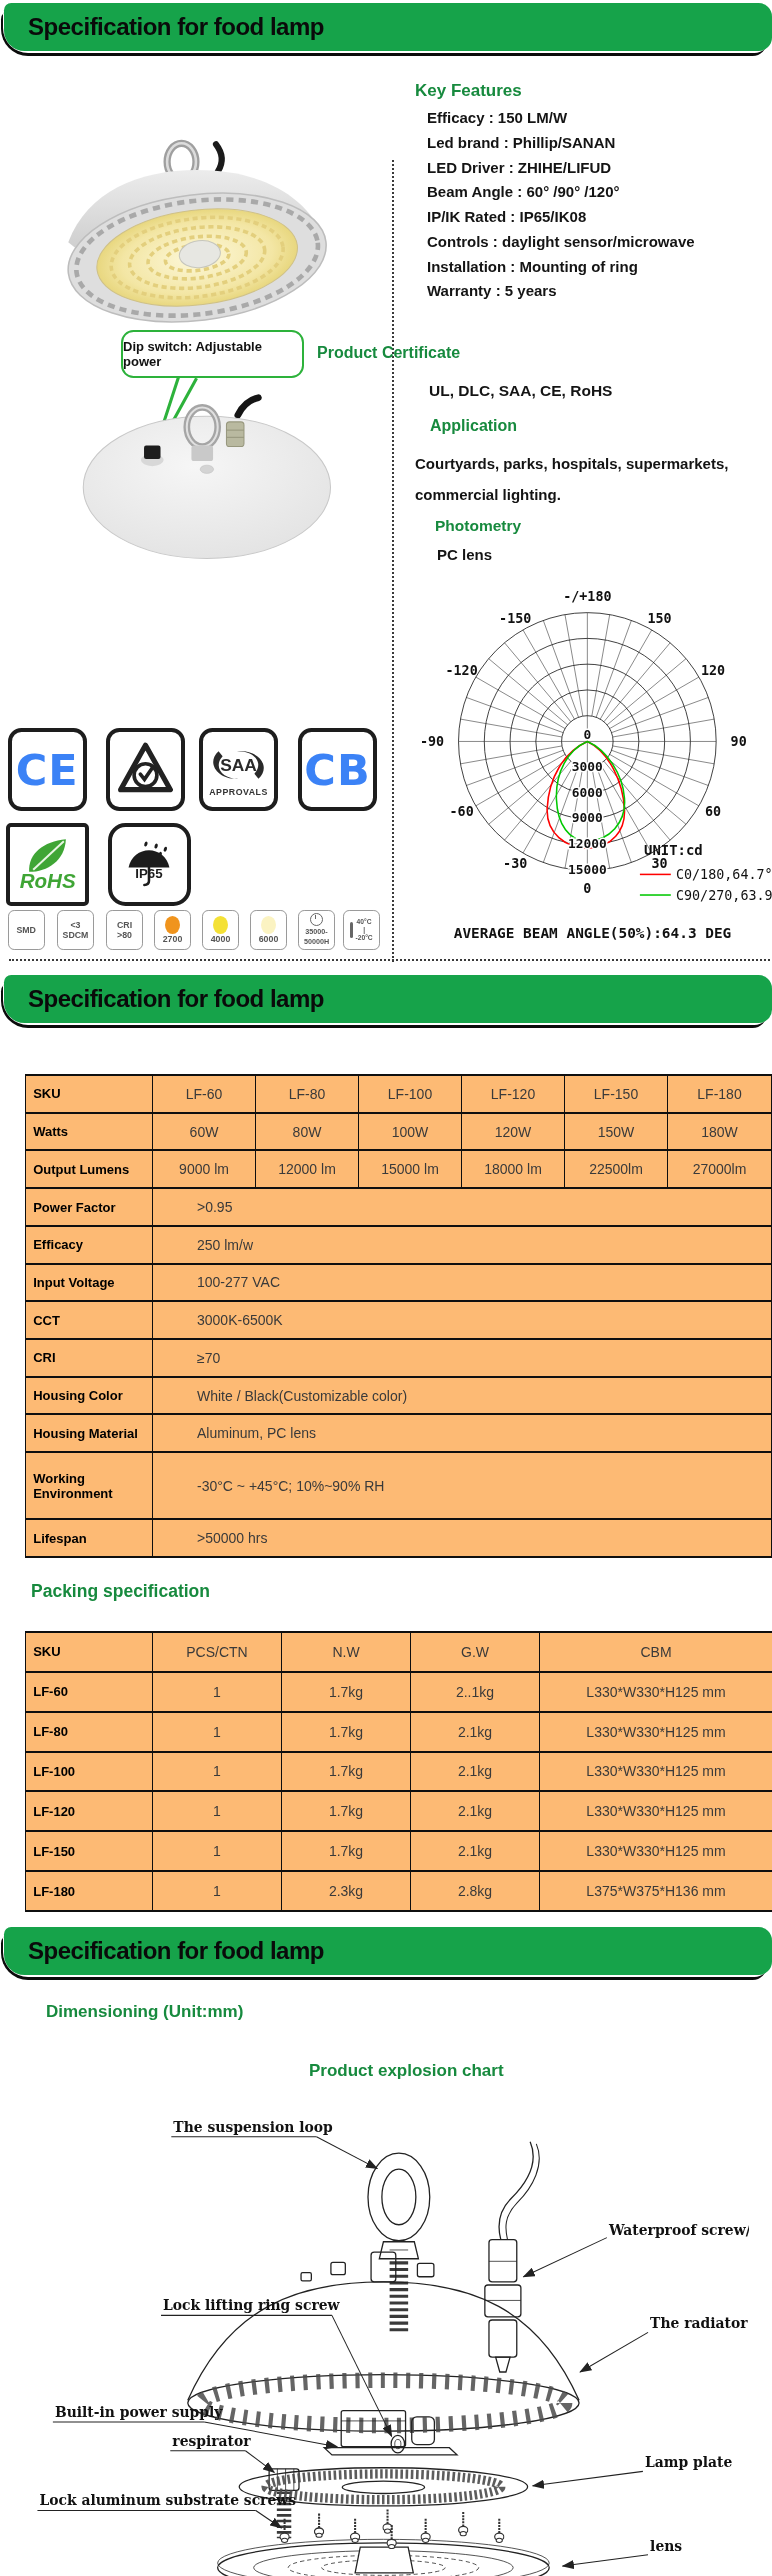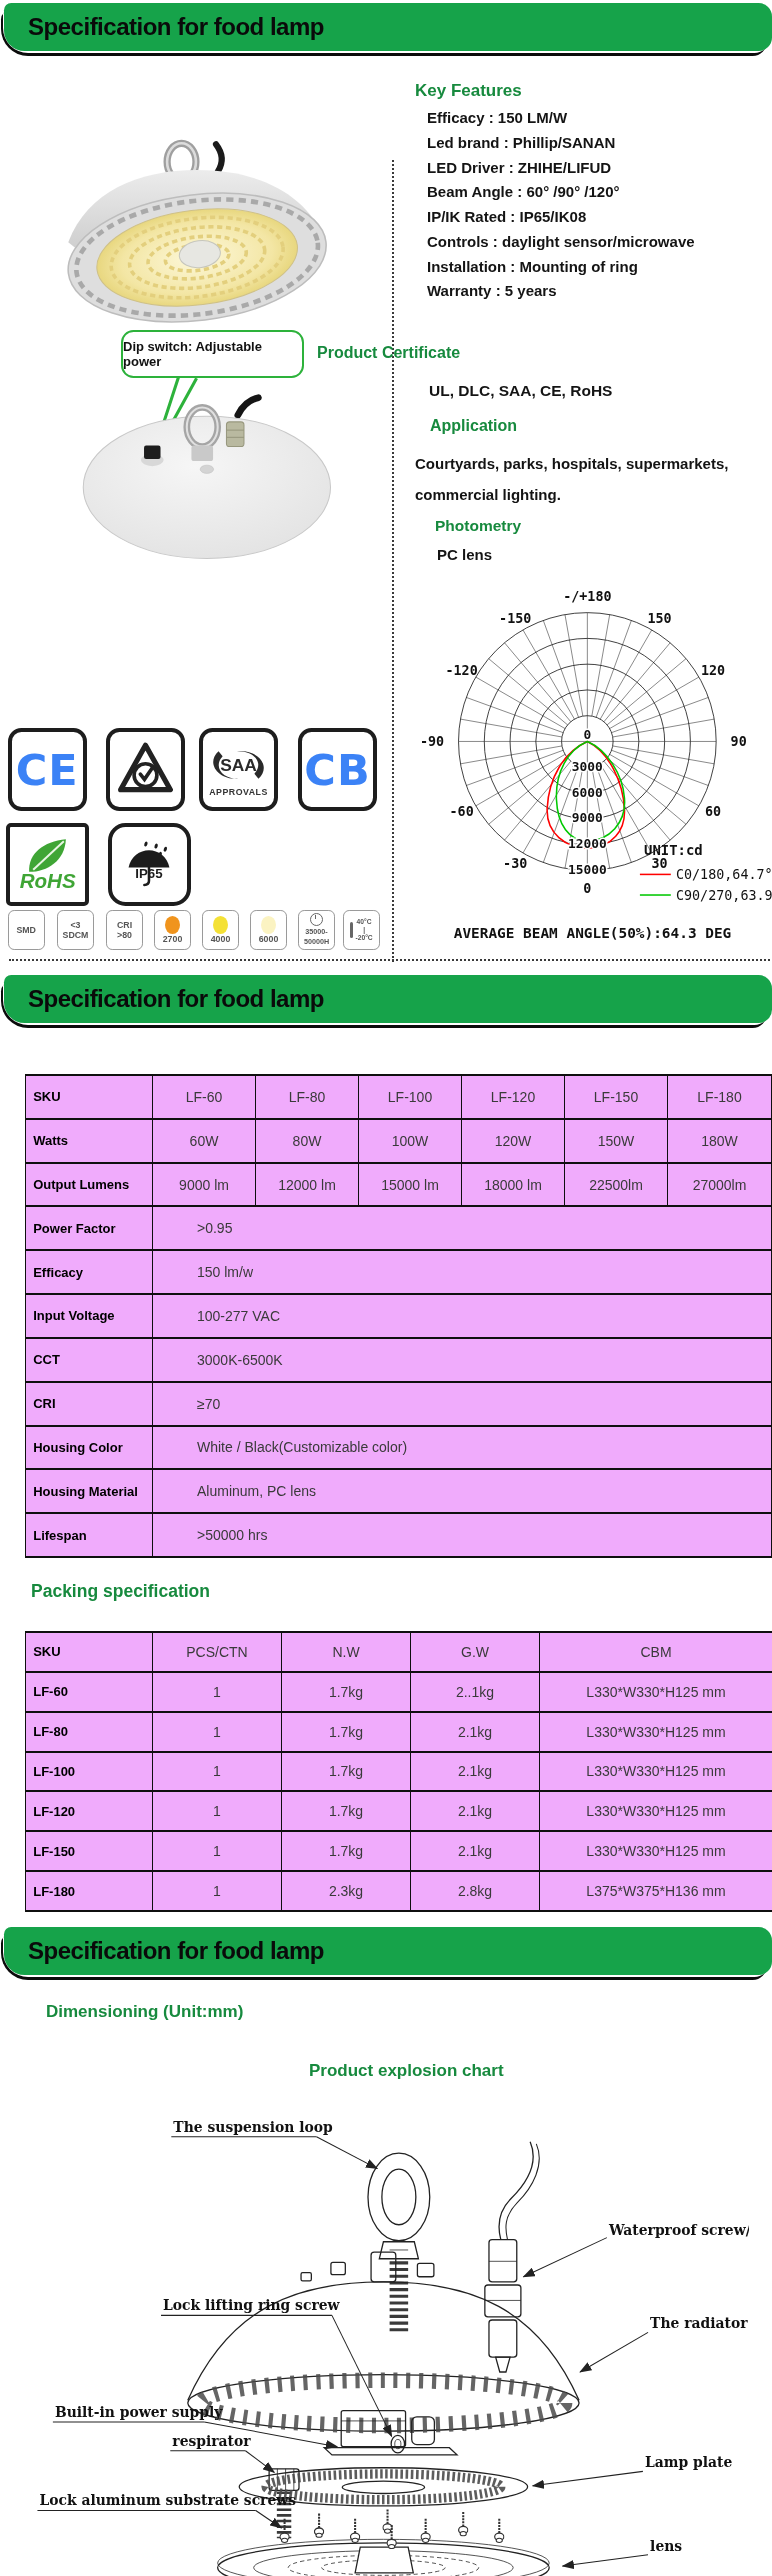--- a/index.html
+++ b/index.html
@@ -32,21 +32,21 @@
   .rohstxt{font-style:italic;font-weight:bold;font-size:20.6px;color:#3fa535;margin-top:-7.2px;}
   .saacap{font-weight:bold;font-size:8.8px;color:#333;letter-spacing:0.5px;}
   .tile{position:absolute;top:910px;width:35px;height:38px;border:1.5px solid #9a9a9a;border-radius:6.2px;
         background:#fff;display:flex;flex-direction:column;align-items:center;justify-content:center;
         font-weight:bold;color:#555;font-size:8.8px;line-height:10.3px;text-align:center;}
   .tile .dot{width:15.5px;height:18.5px;border-radius:50%;}
   .tile .clock{width:11.3px;height:11.3px;border:1.3px solid #666;border-radius:50%;position:relative;margin-bottom:0.5px;}
   .tile .clock:after{content:"";position:absolute;left:4.6px;top:1.5px;width:1px;height:4.1px;background:#666;}
   .tile .thermo{width:3.1px;height:15.5px;background:#666;border-radius:1.5px;position:relative;}
   
-  table.dtable{position:absolute;border-collapse:collapse;table-layout:fixed;background:#f0abfc;border:1.5px solid #000;}
+  table.dtable{position:absolute;border-collapse:collapse;table-layout:fixed;background:#fdba74;border:1.5px solid #000;}
   table.dtable td{border:1.3px solid #0f0f0f;border-top-width:2.1px;border-bottom-width:2.1px;
         font-size:14px;font-weight:400;color:#3a3a3a;text-align:center;vertical-align:middle;padding:0 3.1px;}
   table.dtable td.rowhead{font-weight:bold;text-align:left;padding-left:7.2px;color:#000;font-size:13px;}
   table.dtable td.spanval{text-align:left;padding-left:44px;}
   svg text{font-family:"DejaVu Sans Mono",monospace;}
   svg text.cad{font-family:"DejaVu Serif",serif;font-weight:600;}
 </style>
 </head>
 <body>
 
@@ -358,41 +358,45 @@
           <td class="">18000 lm</td>
           <td class="">22500lm</td>
           <td class="">27000lm</td>
         </tr>
         <tr>
           <td class="rowhead ">Power Factor</td>
           <td colspan="6" class="spanval">&gt;0.95</td>
         </tr>
         <tr>
           <td class="rowhead ">Efficacy</td>
-          <td colspan="6" class="spanval">150 lm/w</td>
+          <td colspan="6" class="spanval">250 lm/w</td>
         </tr>
         <tr>
           <td class="rowhead ">Input Voltage</td>
           <td colspan="6" class="spanval">100-277 VAC</td>
         </tr>
         <tr>
           <td class="rowhead ">CCT</td>
           <td colspan="6" class="spanval">3000K-6500K</td>
         </tr>
         <tr>
           <td class="rowhead ">CRI</td>
           <td colspan="6" class="spanval">≥70</td>
         </tr>
         <tr>
           <td class="rowhead ">Housing Color</td>
           <td colspan="6" class="spanval">White / Black(Customizable color)</td>
         </tr>
         <tr>
           <td class="rowhead ">Housing Material</td>
           <td colspan="6" class="spanval">Aluminum, PC lens</td>
+        </tr>
+        <tr>
+          <td class="rowhead ">Working Environment</td>
+          <td colspan="6" class="spanval">-30°C ~ +45°C; 10%~90% RH</td>
         </tr>
         <tr>
           <td class="rowhead ">Lifespan</td>
           <td colspan="6" class="spanval">&gt;50000 hrs</td>
         </tr>
       </tbody>
   </table>
 
   <div class="h-green" style="left:31px;top:1581px;font-size:17.5px">Packing specification</div>
 

